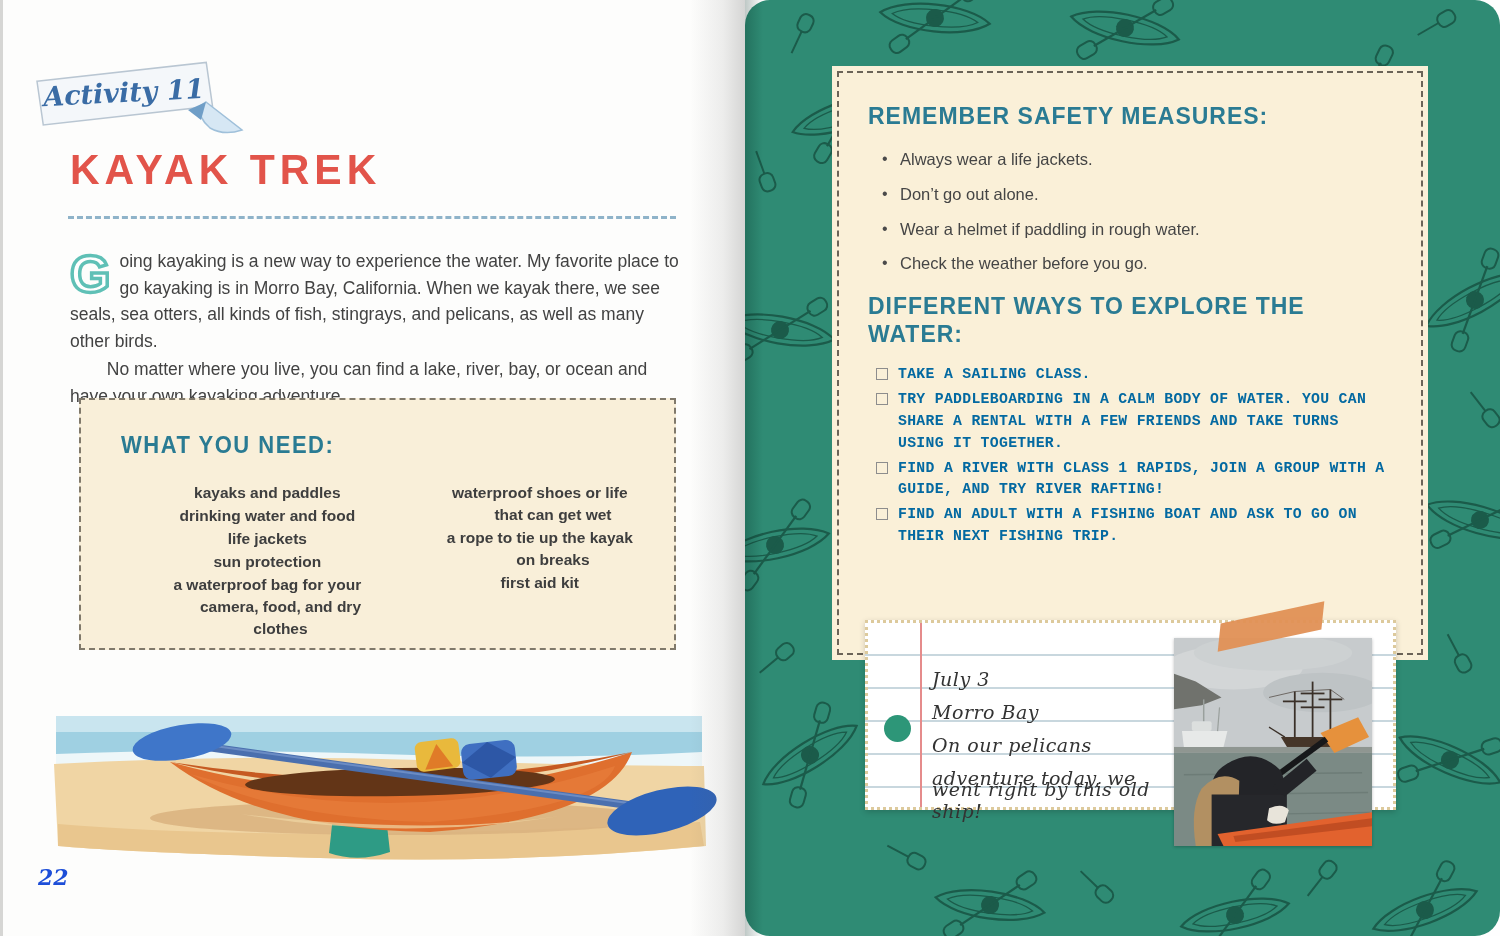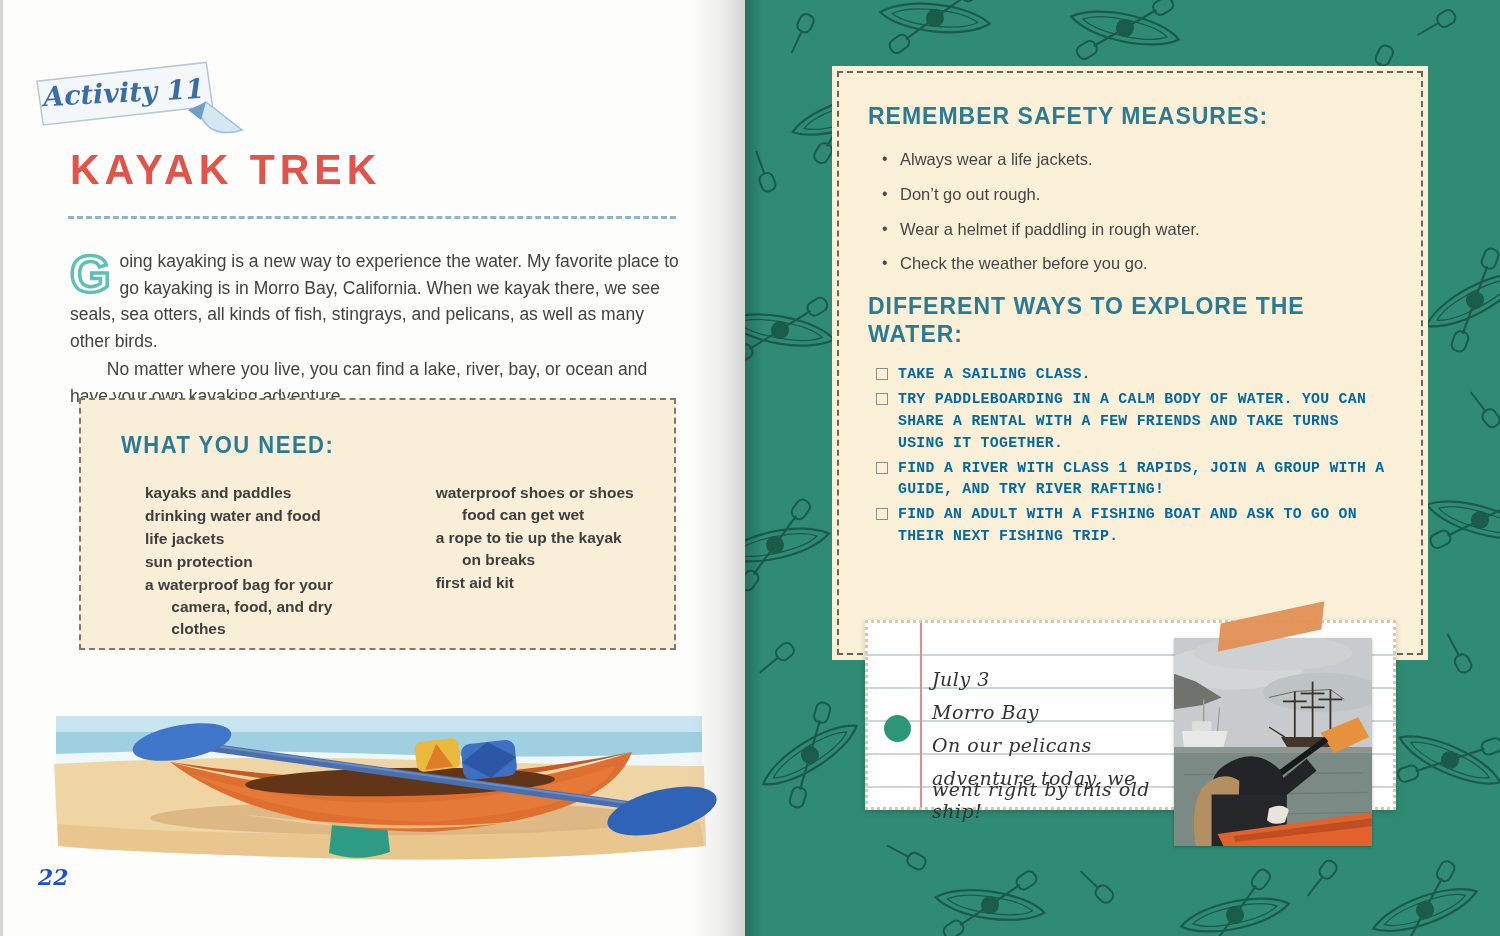--- a/index.html
+++ b/index.html
@@ -27,39 +27,39 @@
              margin:5px 9px 0 0; }
   @supports (-webkit-text-stroke: 2px #5fc0b6) {
     .dropcap { color:#ffffff; -webkit-text-stroke:3.5px #5fc0b6; }
   }
 
   .need-box { position:absolute; left:72px; top:398px; width:597px; height:252px;
               background:#f9efd9; border:2px dashed #80796b; padding:32px 30px 0 40px;margin-left:7px; }
   .need-box h2 { font-size:22px; font-weight:800; letter-spacing:1.5px; color:#2a7b93;
                  transform:scaleY(1.05); transform-origin:left top; }
   .need-cols { display:flex; margin-top:24px; }
-  .need-cols ul { list-style:none; }
+  .need-cols ul { list-style:none;text-align:center; }
   .need-cols ul:first-child { width:270px; margin-left:24px; }
   .need-cols ul:last-child  { width:230px; margin-left:46px; }
   .need-cols li { font-size:15.5px; font-weight:700; color:#3e3e3e; line-height:1.42;
                   padding-left:1.7em; text-indent:-1.7em; margin-bottom:1px; }
 
   .scene { position:absolute; left:0; top:696px; width:745px; height:200px; }
 
   .pagenum { position:absolute; left:38px; top:864px; font-family:"DejaVu Serif", serif;
              font-style:italic; font-weight:700; font-size:22px; color:#1d4ed8; }
 
   
   .gutter { position:absolute; left:690px; top:0; width:55px; height:936px; pointer-events:none;
             background:linear-gradient(to right, rgba(90,90,90,0) 0%, rgba(90,90,90,.10) 60%, rgba(70,70,70,.22) 100%); }
   .gutter-right { position:absolute; left:745px; top:0; width:18px; height:936px; pointer-events:none;
             background:linear-gradient(to right, rgba(0,40,30,.25), rgba(0,40,30,0)); }
 
   
-  .page-right { position:absolute; left:745px; top:0; width:755px; height:936px; background:#2f8b74; }
+  .page-right { position:absolute; left:745px; top:0; width:755px; height:936px; background:#2f8b74;border-radius:25px; }
   .pattern { position:absolute; left:0; top:0; width:755px; height:936px; color:#1b5b4a; }
 
   .panel { position:absolute; left:87px; top:66px; width:596px; height:594px;
            background:#faf0d8; padding:36px 36px 0 36px; }
   .panel::after { content:""; position:absolute; inset:5px; border:2px dashed #6b6458; pointer-events:none; }
   .panel h2 { font-size:23px; font-weight:800; letter-spacing:1px; color:#2a7b93;
               transform:scaleY(1.05); transform-origin:left top; margin-bottom:18px; }
 
   .bullets { margin:0 0 16px 14px; }
   .bullet-item { display:flex; margin-bottom:10px; }
@@ -119,21 +119,21 @@
       <h2>WHAT YOU NEED:</h2>
       <div class="need-cols">
         <ul>
             <li>kayaks and paddles</li>
             <li>drinking water and food</li>
             <li>life jackets</li>
             <li>sun protection</li>
             <li>a waterproof bag for your camera, food, and dry clothes</li>
           </ul>
         <ul>
-            <li>waterproof shoes or shoes food can get wet</li>
+            <li>waterproof shoes or life that can get wet</li>
             <li>a rope to tie up the kayak on breaks</li>
             <li>first aid kit</li>
           </ul>
       </div>
     </div>
 
     <svg class="scene" viewBox="0 0 745 200" preserveAspectRatio="none">
 
       <rect x="56" y="20" width="646" height="22" fill="#c9e5ef"></rect>
       <rect x="56" y="36" width="646" height="26" fill="#9fd0e2"></rect>
@@ -220,21 +220,21 @@
     <div class="panel">
       <h2>REMEMBER SAFETY MEASURES:</h2>
 
       <div class="bullets">
           <div class="bullet-item">
           <span class="dot"></span>
           <span class="btext">Always wear a life jackets.</span>
         </div>
           <div class="bullet-item">
           <span class="dot"></span>
-          <span class="btext">Don’t go out rough.</span>
+          <span class="btext">Don’t go out alone.</span>
         </div>
           <div class="bullet-item">
           <span class="dot"></span>
           <span class="btext">Wear a helmet if paddling in rough water.</span>
         </div>
           <div class="bullet-item">
           <span class="dot"></span>
           <span class="btext">Check the weather before you go.</span>
         </div>
         </div>

